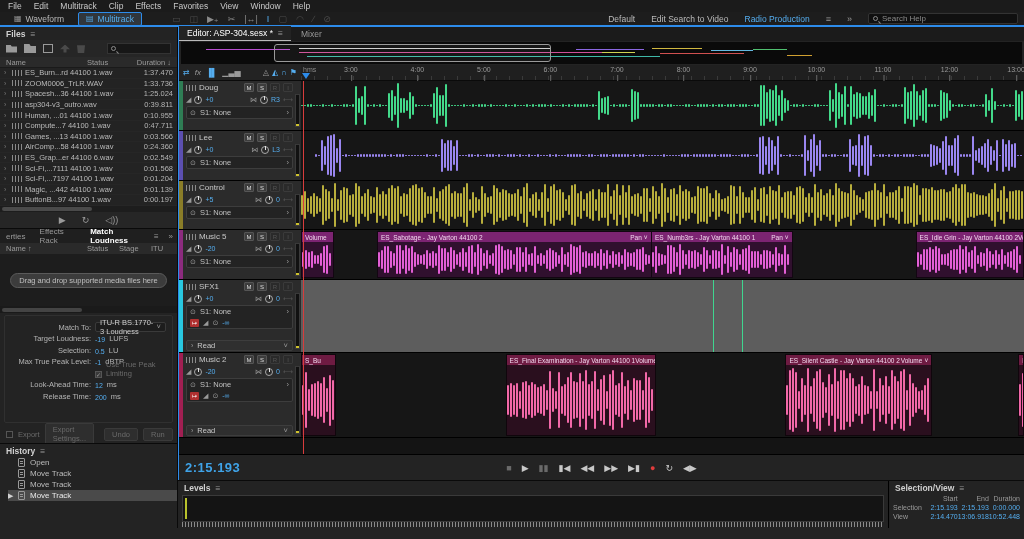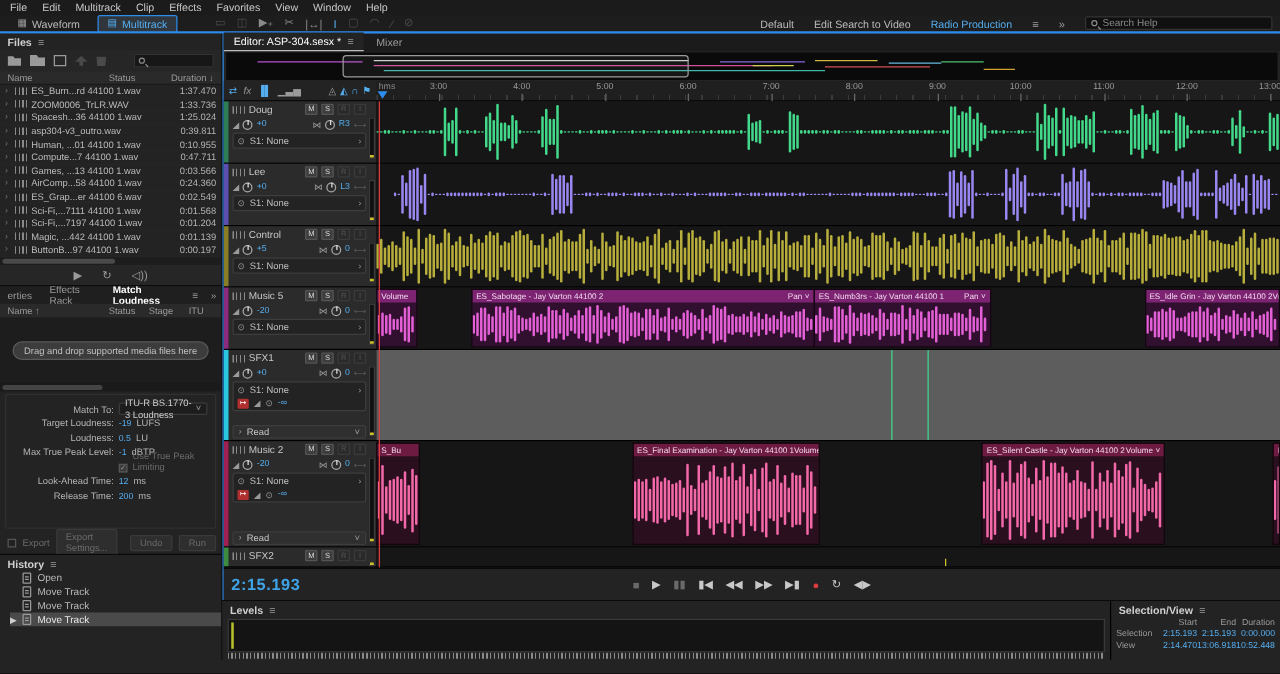--- a/index.html
+++ b/index.html
@@ -353,21 +353,21 @@
                 <span>ITU-R BS.1770-3 Loudness</span>
                 <span class="chev">˅</span>
               </span>
             </div>
             <div class="mlrow">
               <span class="lab">Target Loudness:</span>
               <span class="val">-19</span>
               <span class="unit">LUFS</span>
             </div>
             <div class="mlrow">
-              <span class="lab">Loudness:</span>
+              <span class="lab">Selection:</span>
               <span class="val">0.5</span>
               <span class="unit">LU</span>
             </div>
             <div class="mlrow">
               <span class="lab">Max True Peak Level:</span>
               <span class="val">-1</span>
               <span class="unit">dBTP</span>
             </div>
             <div class="mlrow dimrow">
               <span class="lab"></span>
@@ -1801,37 +1801,20 @@
                   </div>
                   <div class="cbody">
                     <div class="wave" style="left: 0px; right: 0px;">
                       <span style="height:46%;background:#f268a8"></span>
                       <span style="height:80%;background:#f268a8"></span>
                     </div>
                   </div>
                 </div>
               </div>
             </div>
-            <div class="trackrow" style="height: 16px;">
-              <div class="strip" style="background: rgb(61, 140, 64);"></div>
-              <div class="thead">
-                <div class="trow">
-                  <span class="wmini"></span>
-                  <span class="tname">SFX2</span>
-                  <span class="tb">M</span>
-                  <span class="tb">S</span>
-                  <span class="tb dim">R</span>
-                  <span class="tb dim">I</span>
-                </div>
-                <span class="meter"></span>
-              </div>
-              <div class="tcontent">
-                <div class="vline" style="left: 63%; background: rgb(207, 194, 44); height: 40%; bottom: 0px; top: auto;"></div>
-              </div>
-            </div>
           </div>
 
         <div class="transport">
           <span class="bigtime">2:15.193</span>
           <span class="tbuttons" id="tbuttons">
               <span class="dimt">■</span>
               <span>▶</span>
               <span class="dimt">▮▮</span>
               <span>▮◀</span>
               <span>◀◀</span>

